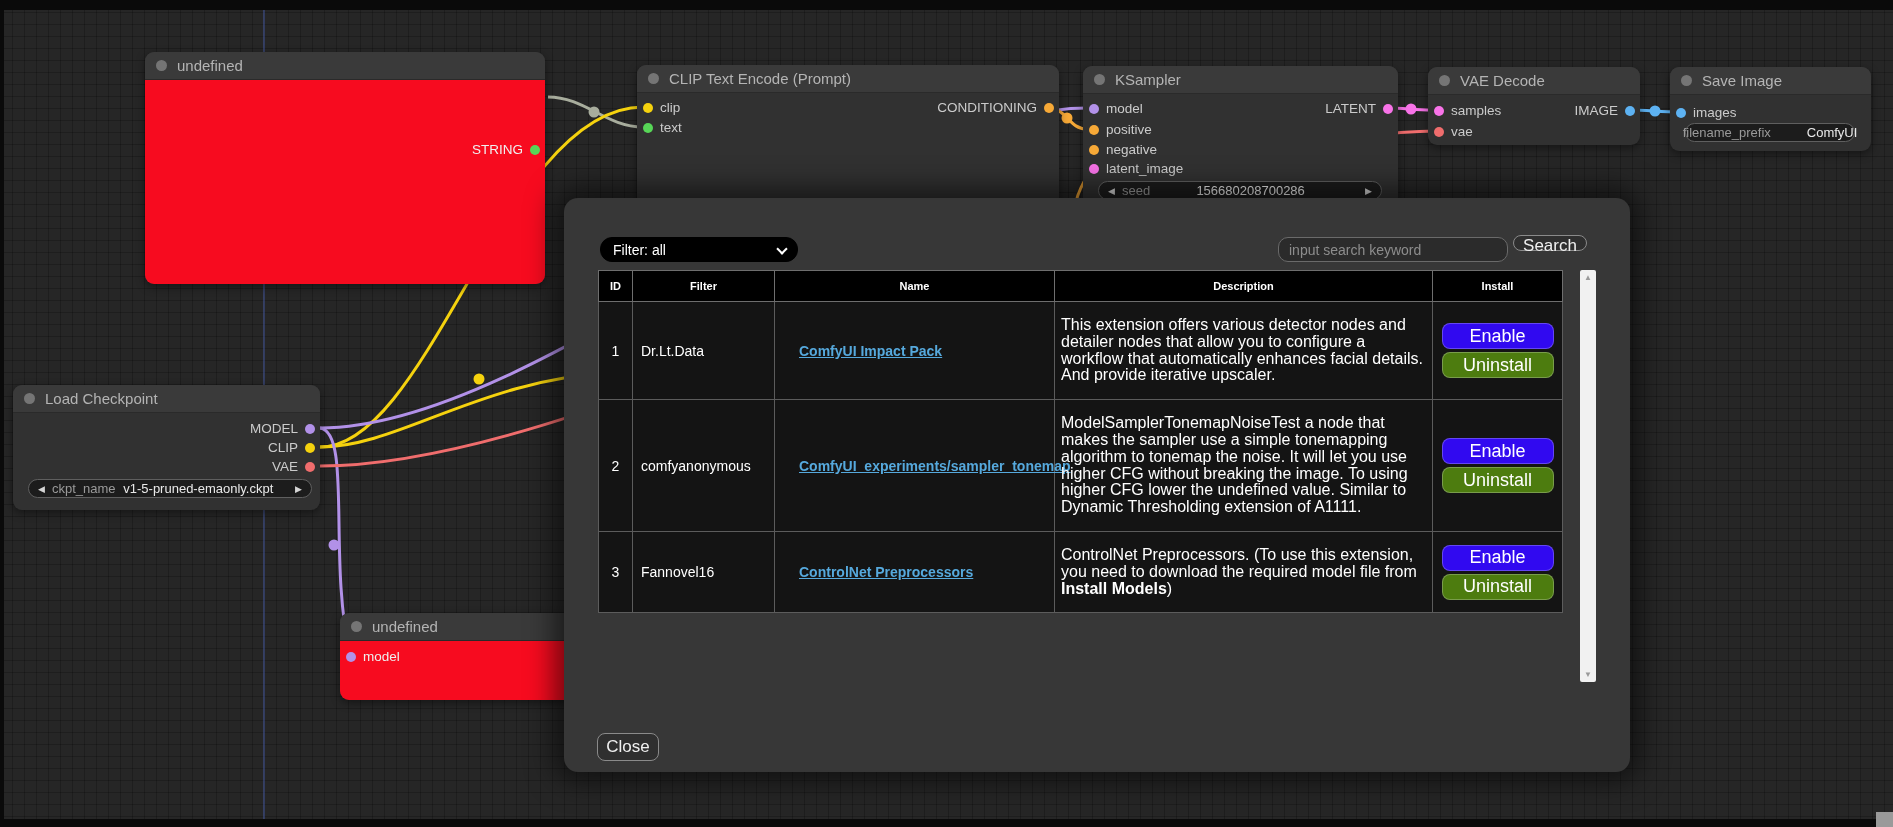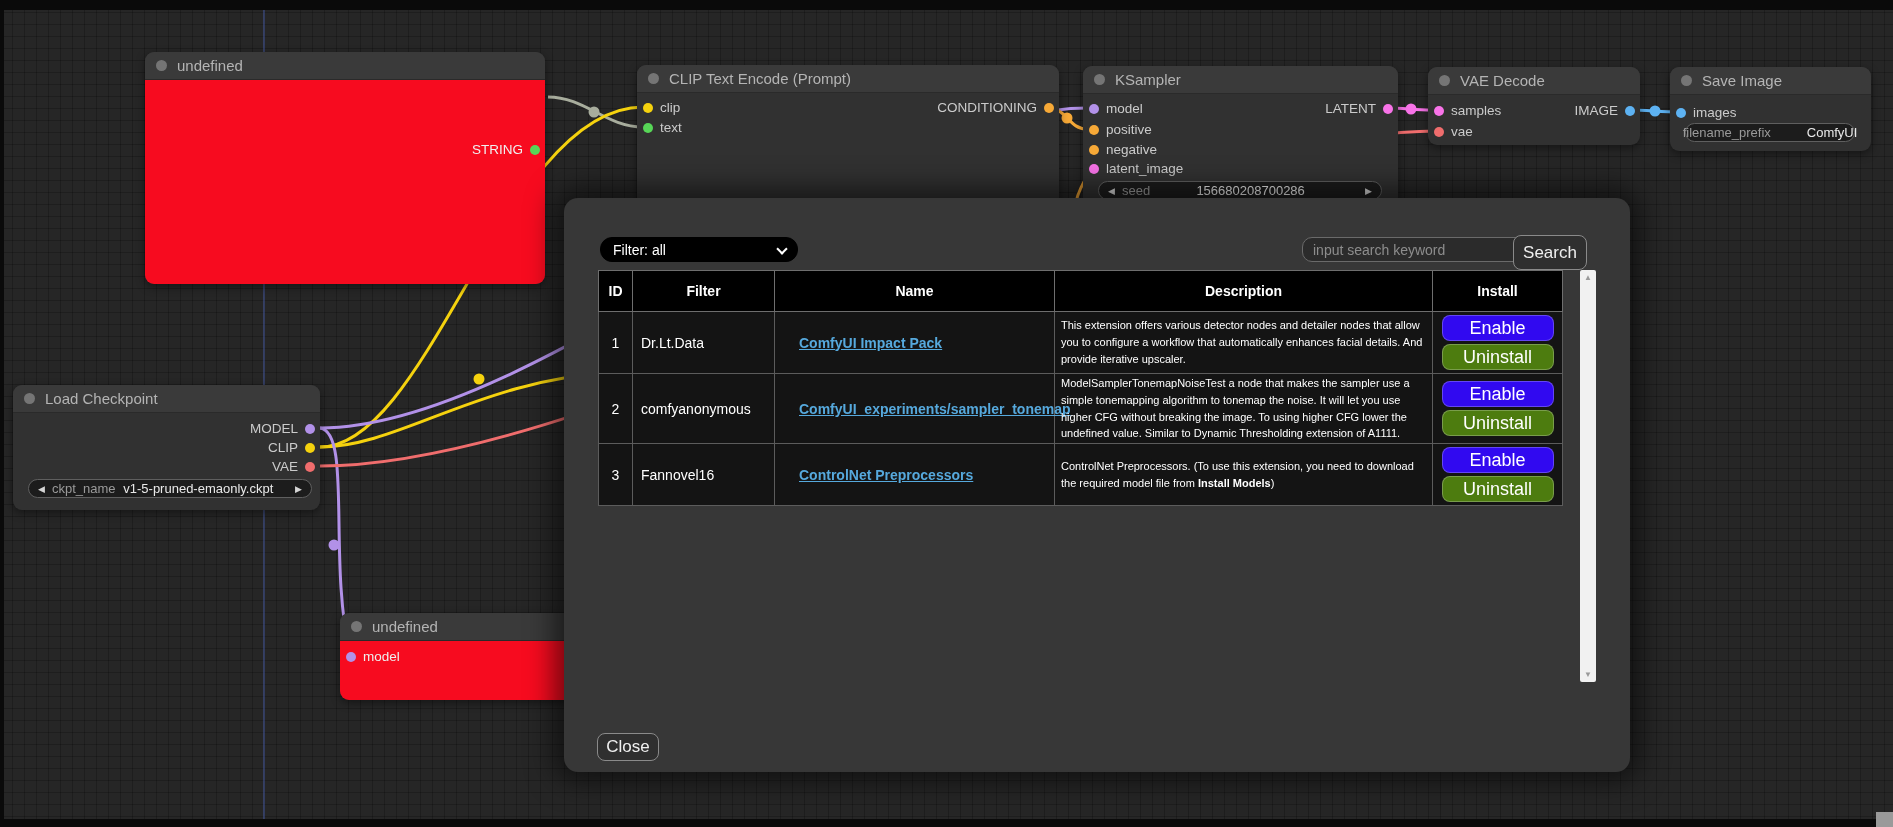--- a/index.html
+++ b/index.html
@@ -48,40 +48,40 @@
   .dialog { position:absolute; left:564px; top:198px; width:1066px; height:574px;
     background:#373737; border-radius:14px; z-index:10;
     box-shadow:0 0 28px 10px rgba(0,0,0,0.55); }
   .filter-select-wrap { position:absolute; left:36px; top:39px; width:198px; height:25px; }
   select.filter { appearance:none; -webkit-appearance:none; width:100%; height:100%;
     background:#000; color:#fff; border:1px solid #000; border-radius:12px;
     padding:0 26px 0 12px; font-size:14px; font-family:"Liberation Sans",sans-serif; }
   .chev { position:absolute; right:12px; top:8px; width:8px; height:8px;
     border-right:2px solid #fff; border-bottom:2px solid #fff;
     transform:rotate(45deg); pointer-events:none; }
-  input.search { position:absolute; left:738px; top:39px; width:230px; height:25px;
+  input.search { position:absolute; left:714px; top:39px; width:230px; height:25px;
     background:#2b2b2b; border:1.5px solid #6a6a6a; border-radius:10px;
     color:#ddd; font-size:14px; padding:0 10px; font-family:"Liberation Sans",sans-serif; }
   input.search::placeholder { color:#8d8d8d; }
   .btn { background:#2f2f2f; border:1.5px solid #8a8a8a; border-radius:8px;
     color:#efefef; font-size:17px; font-family:"Liberation Sans",sans-serif; cursor:pointer; }
-  .search-btn { position:absolute; left:949px; top:37px; width:74px; height:35px; }
+  .search-btn { position:absolute; left:949px; top:37px; width:74px; height:16px; }
   .close-btn { position:absolute; left:33px; top:535px; width:62px; height:28px; font-size:17px; }
 
   .table-wrap { position:absolute; left:34px; top:72px; width:964px; height:412px; }
   table.ext { border-collapse:collapse; width:964px; table-layout:fixed;
     font-size:13px; color:#fff; }
-  table.ext th { background:#000; color:#fff; font-weight:bold; font-size:14px;
-    height:41px; border:1px solid #6e6e6e; text-align:center; }
+  table.ext th { background:#000; color:#fff; font-weight:bold; font-size:11px;
+    height:31px; border:1px solid #6e6e6e; text-align:center; }
   table.ext td { background:#141414; border:1px solid #5c5c5c; vertical-align:middle; }
   td.c-id { text-align:center; font-size:14px; }
   td.c-author { padding-left:8px; font-size:14px; }
   td.c-name { padding-left:24px; }
   td.c-name a { color:#56a9dd; font-weight:bold; font-size:14px; text-decoration:underline; }
-  td.c-desc { padding:1px 6px; font-size:11px; line-height:16.8px; vertical-align:top; }
+  td.c-desc { padding:15px 6px; font-size:16px; line-height:16.8px; vertical-align:top; }
   td.c-install { text-align:center; padding:0 0; }
   .act-btn { display:block; width:112px; height:26px; margin:3px auto; border-radius:8px;
     border:1px solid rgba(255,255,255,0.25); color:#fff; font-size:18px; line-height:23px;
     text-align:center; font-family:"Liberation Sans",sans-serif; cursor:pointer; padding:0; }
   .act-enable { background:#3109f0; }
   .act-uninstall { background:#4d7c0f; }
 
   .scrollbar { position:absolute; left:1016px; top:72px; width:16px; height:412px;
     background:#f1f1f1; border-radius:2px; z-index:11; }
   .scrollbar .sb-up, .scrollbar .sb-down { position:absolute; left:0; width:100%;

